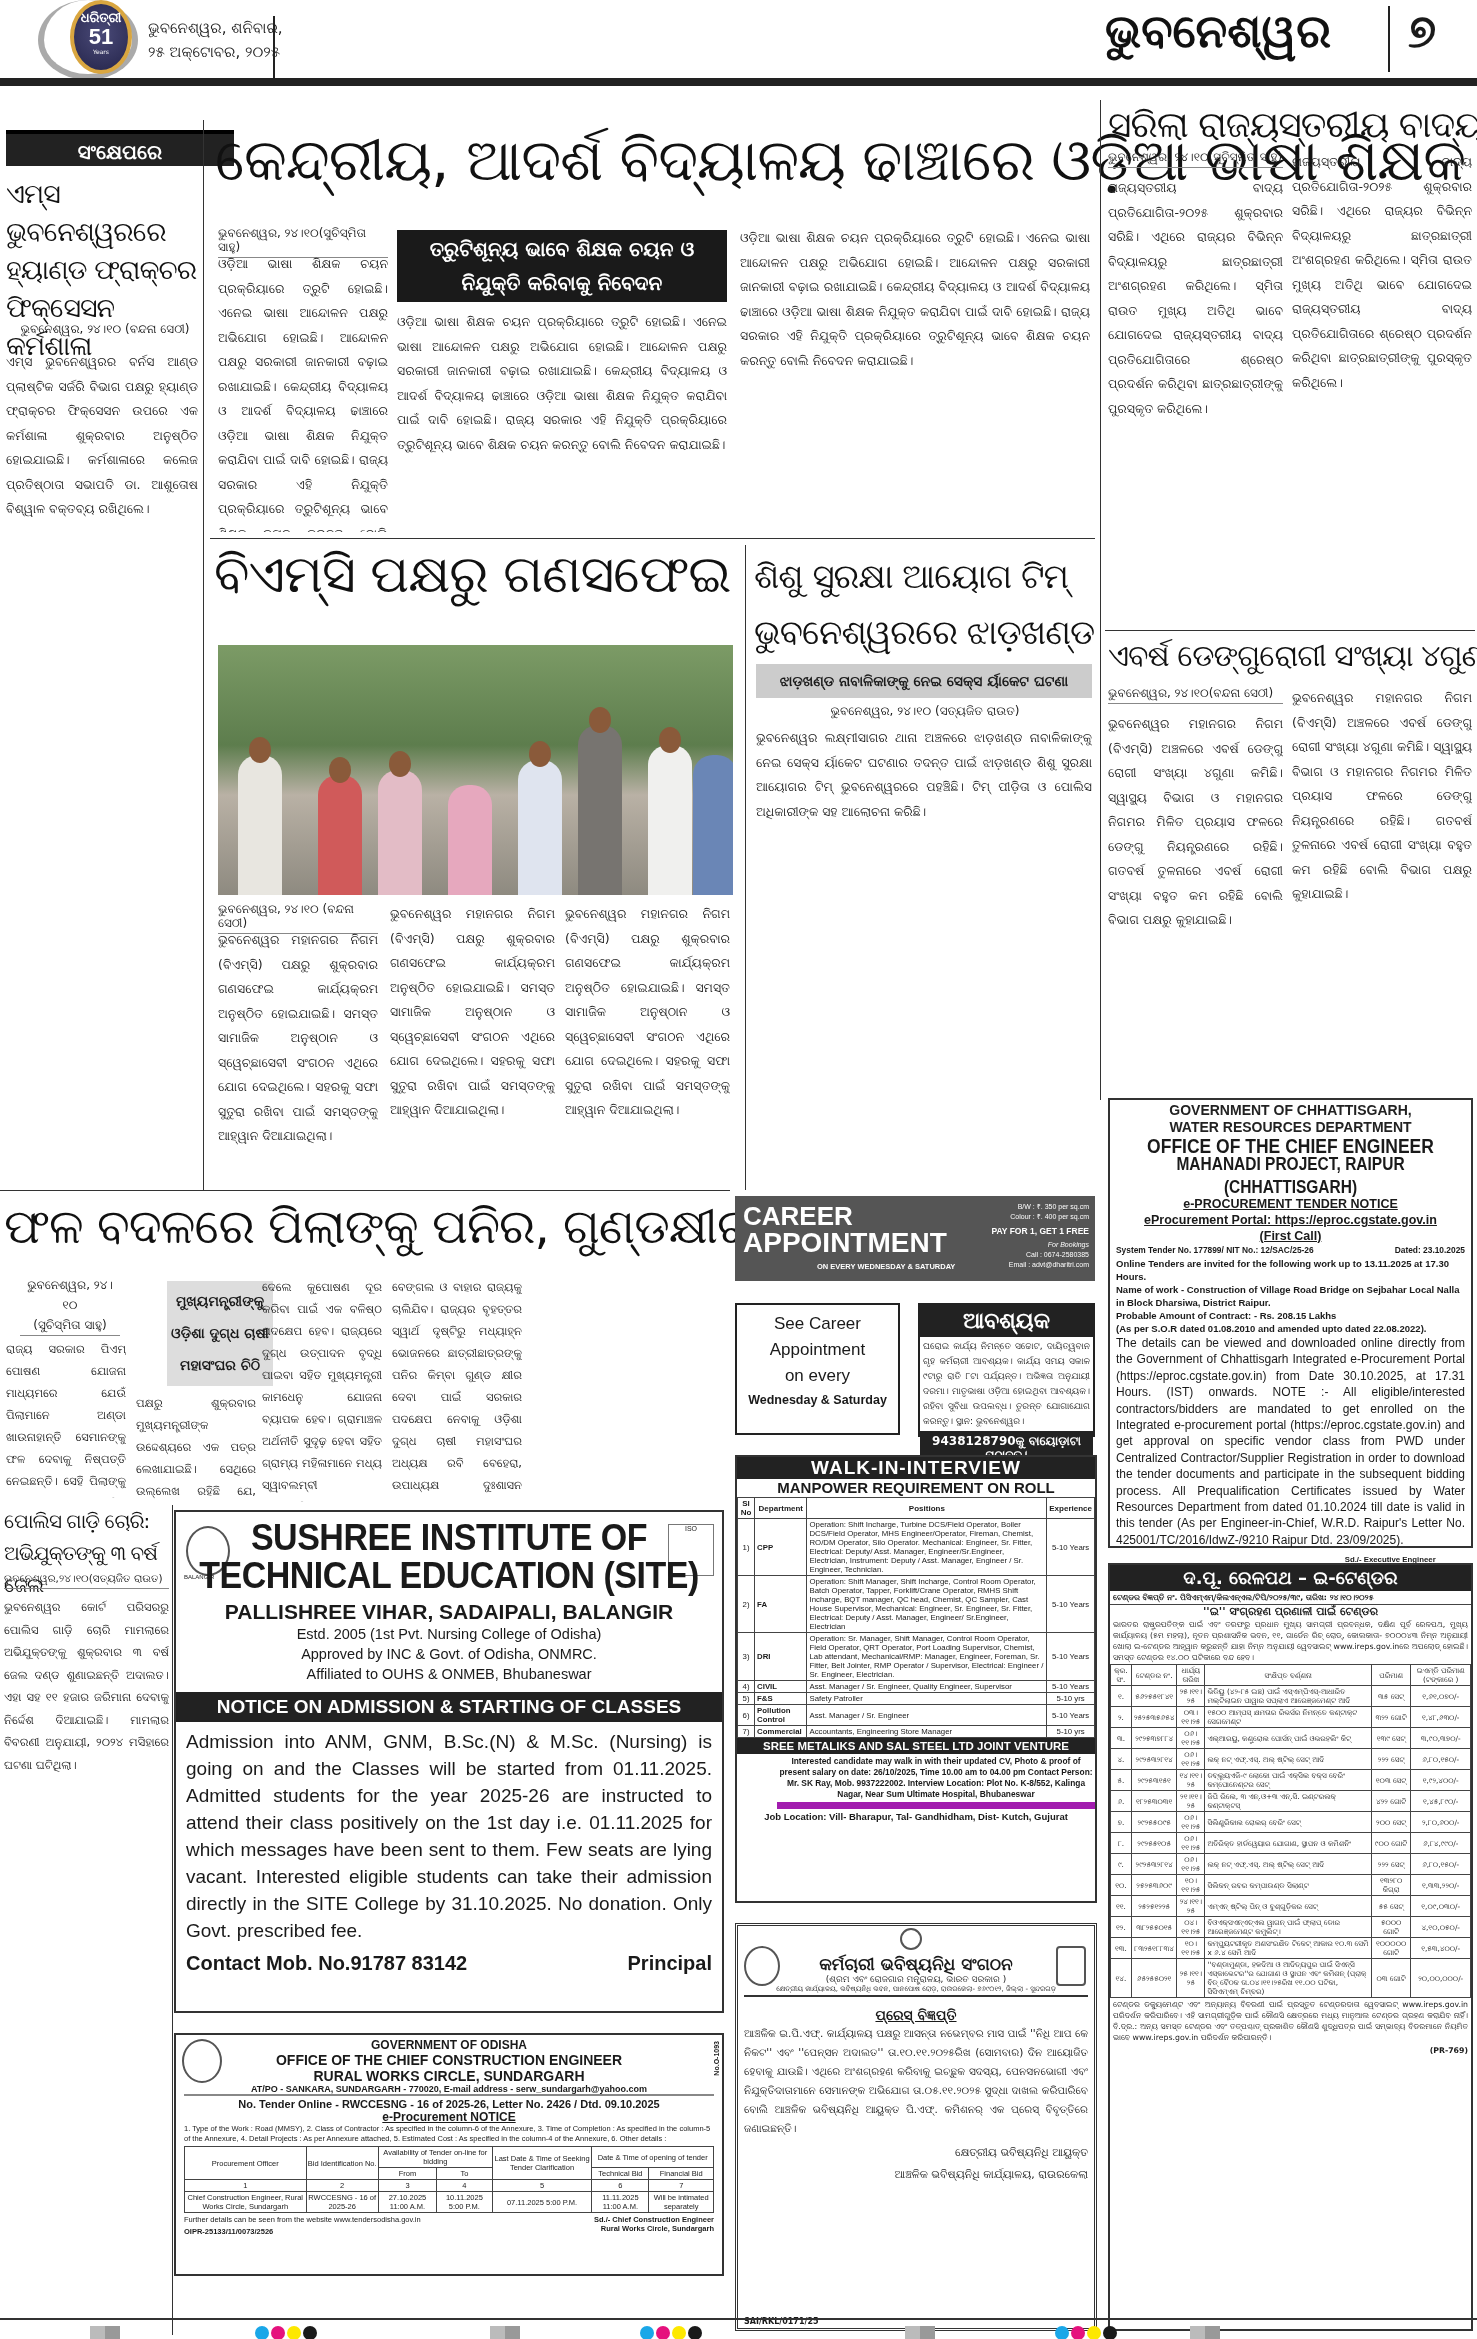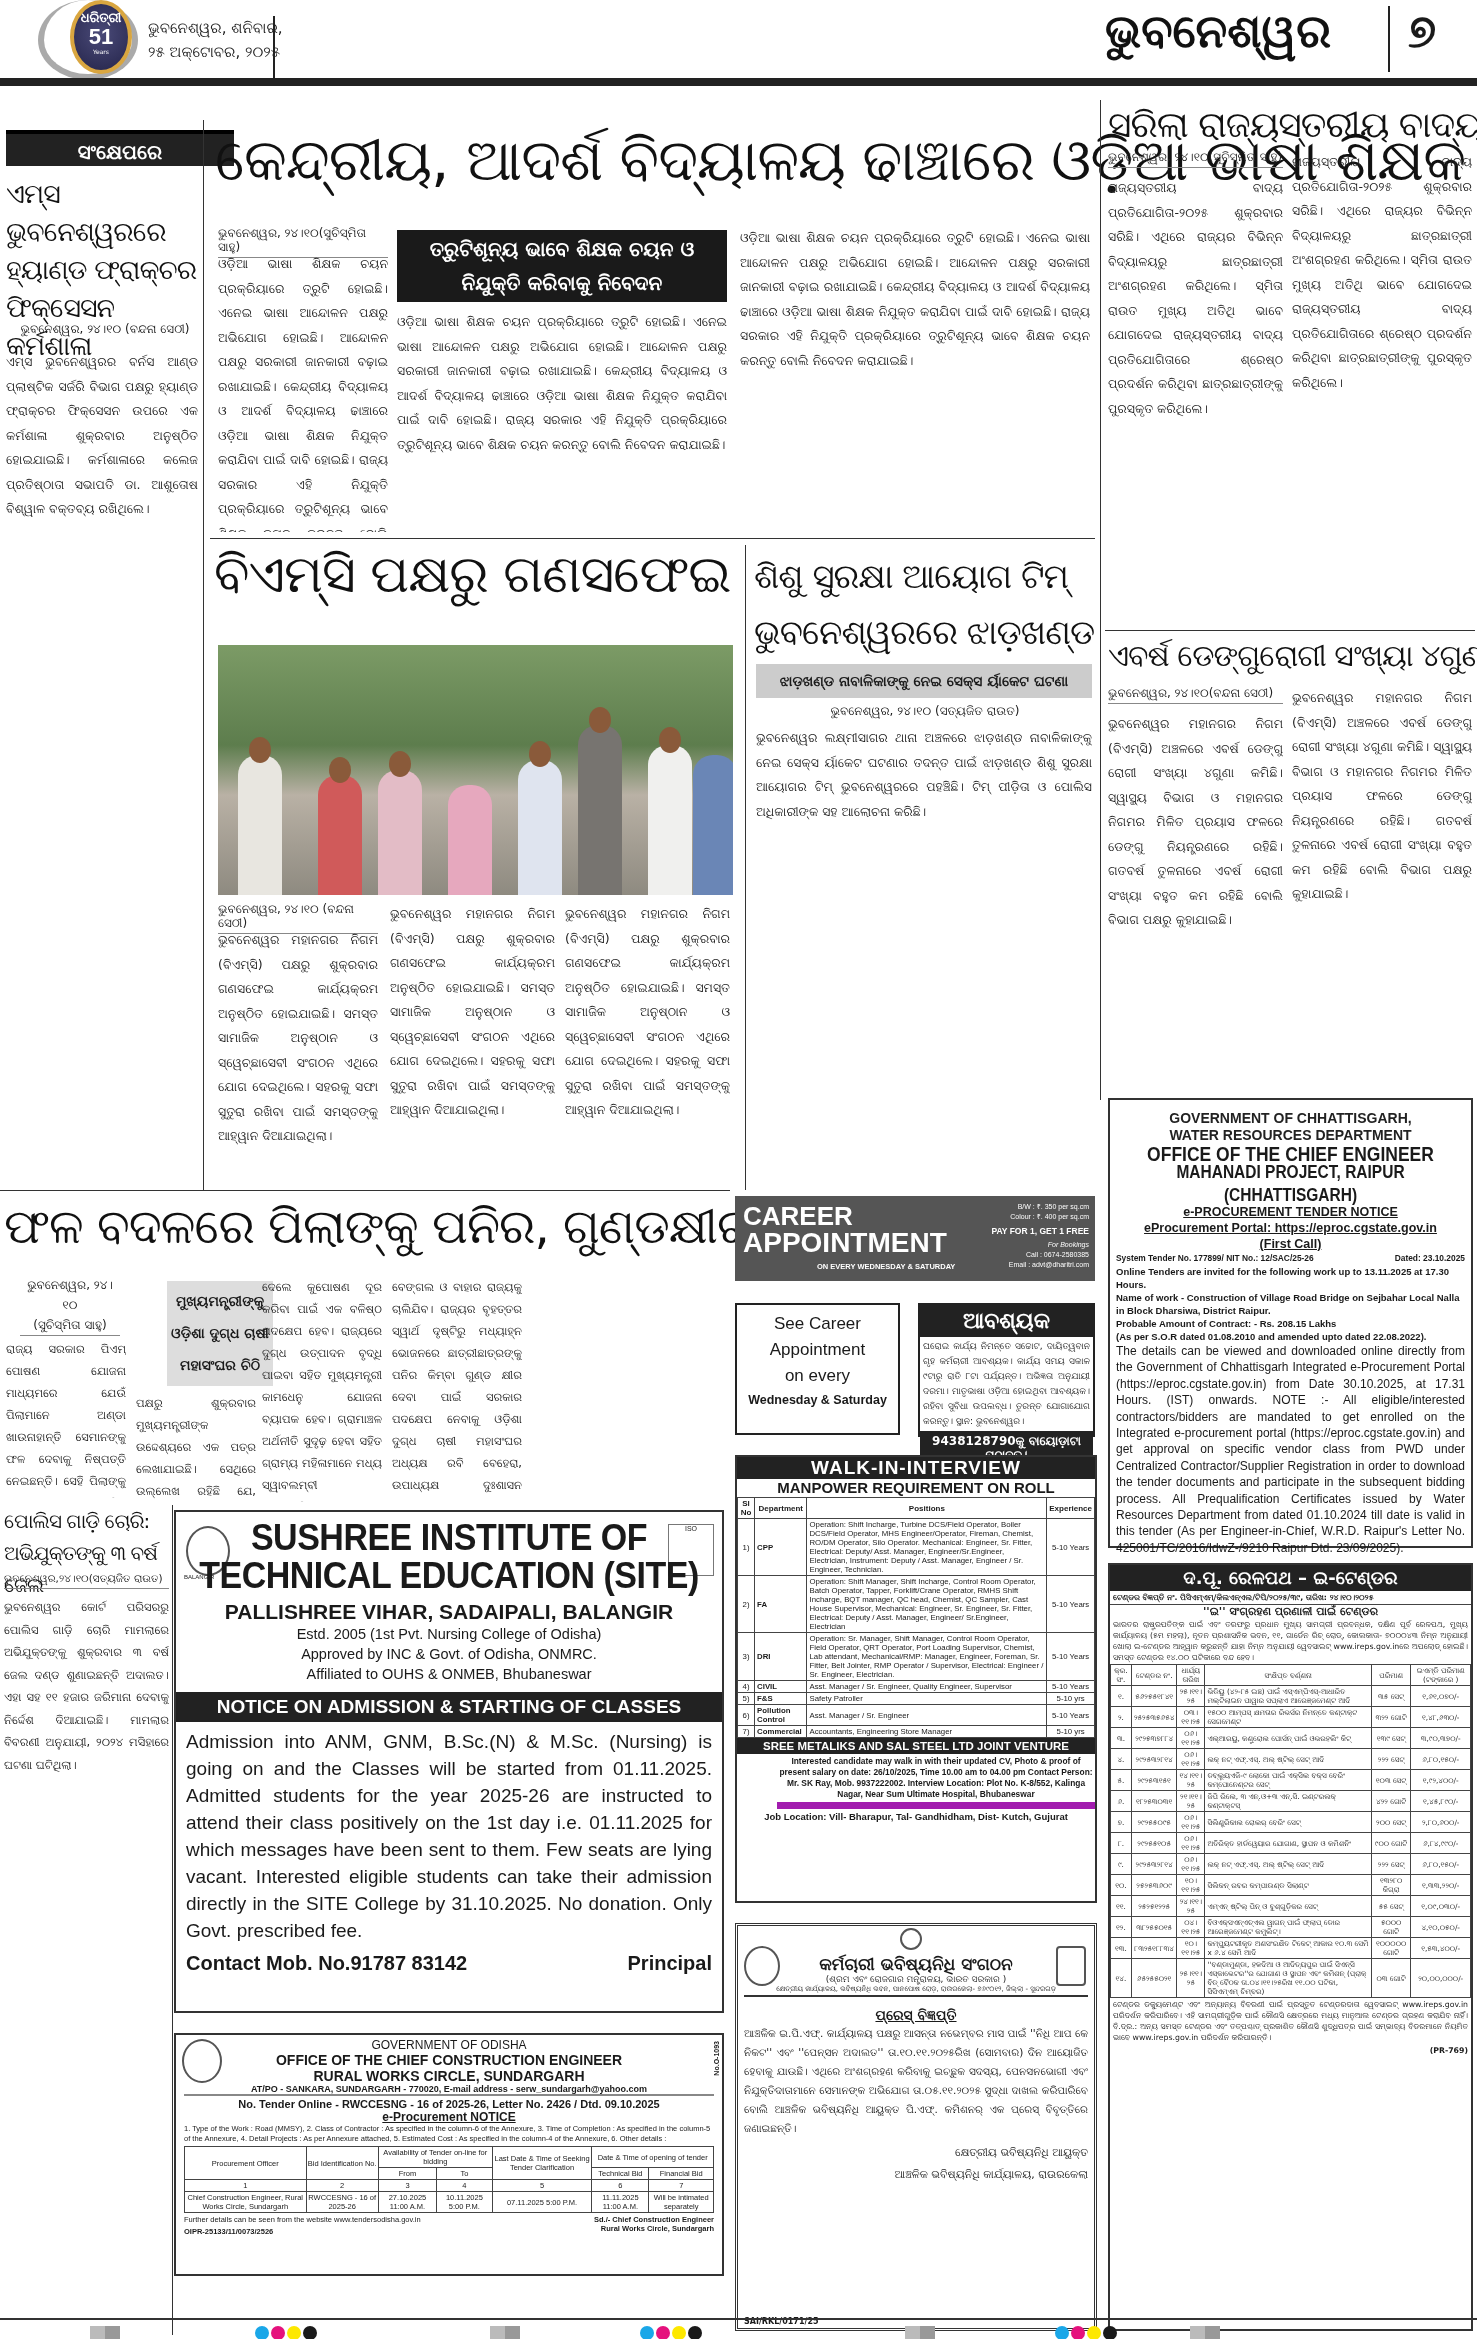--- a/index.html
+++ b/index.html
@@ -92,21 +92,21 @@
   #walkin .jv { background: #222; color: #fff; font-size: 11.5px; font-weight: bold; text-align: center; padding: 2px 0; }
   #walkin .info { font-size: 8.4px; font-weight: bold; text-align: center; line-height: 11px; padding: 2px; }
 
   
   #epfo { left: 735px; top: 1923px; width: 362px; height: 408px; border: 3px double #333; padding: 4px 6px; }
   #epfo .title { font-size: 17px; font-weight: bold; text-align: center; }
   #epfo .sub { font-size: 9px; text-align: center; }
   #epfo .body { font-size: 10.5px; line-height: 19px; text-align: justify; }
 
   
-  #cg-ad { left: 1108px; top: 1098px; width: 365px; height: 450px; padding: 10px 6px; font-family: "Liberation Sans", sans-serif; }
+  #cg-ad { left: 1108px; top: 1098px; width: 365px; height: 450px; padding: 2px 6px; font-family: "Liberation Sans", sans-serif; }
   #cg-ad .g1 { font-size: 14px; font-weight: bold; text-align: center; line-height: 17px; color: #222; }
   #cg-ad .g2 { font-size: 17.5px; font-weight: bold; text-align: center; line-height: 20px; transform: scaleY(1.15); }
   #cg-ad .g3 { font-size: 12.5px; font-weight: bold; text-align: center; text-decoration: underline; line-height: 16px; }
   #cg-ad .sm { font-size: 8.4px; font-weight: bold; line-height: 13px; }
   #cg-ad .bd { font-size: 12px; line-height: 16.4px; text-align: justify; }
   #cg-ad .sig { font-size: 7.8px; font-weight: bold; text-align: center; line-height: 11px; }
 
   
   #rail-ad { left: 1108px; top: 1563px; width: 365px; height: 768px; font-size: 8px; }
   #rail-ad .hdr { background: #222; color: #fff; font-size: 18px; font-weight: bold; text-align: center; line-height: 26px; }
@@ -228,21 +228,21 @@
   <div class="body">Admission into ANM, GNM, B.Sc.(N) &amp; M.Sc. (Nursing) is going on and the Classes will be started from 01.11.2025. Admitted students for the year 2025-26 are instructed to attend their class positively on the 1st day i.e. 01.11.2025 for which messages have been sent to them. Few seats are lying vacant. Interested eligible students can take their admission directly in the SITE College by 31.10.2025. No donation. Only Govt. prescribed fee.</div>
   <div class="foot">
     <span>Contact Mob. No.91787 83142</span>
     <span>Principal</span>
   </div>
 </div>
 
 <div id="rwd-ad" class="ad">
   <div class="seal" style="left:6px;top:4px;width:40px;height:44px;"></div>
   <div class="abs" style="right:2px;top:6px;writing-mode:vertical-rl;transform:rotate(180deg);font-size:7px;font-weight:bold;">No.O-1093</div>
-  <div class="c" style="font-size:12px;font-weight:normal;">GOVERNMENT OF ODISHA</div>
+  <div class="c" style="font-size:12px;font-weight:bold;">GOVERNMENT OF ODISHA</div>
   <div class="c" style="font-size:14px;font-weight:bold;">OFFICE OF THE CHIEF CONSTRUCTION ENGINEER</div>
   <div class="c" style="font-size:14px;font-weight:bold;">RURAL WORKS CIRCLE, SUNDARGARH</div>
   <div class="c" style="font-size:9px;font-weight:bold;border-bottom:2px solid #888;">AT/PO - SANKARA, SUNDARGARH - 770020, E-mail address - serw_sundargarh@yahoo.com</div>
   <div class="c" style="font-size:11px;font-weight:bold;margin-top:2px;">No. Tender Online - RWCCESNG - 16 of 2025-26, Letter No. 2426 / Dtd. 09.10.2025</div>
   <div class="c" style="font-size:12px;font-weight:bold;text-decoration:underline;">e-Procurement NOTICE</div>
   <div style="font-size:7.5px;line-height:10px;">1. Type of the Work : Road (MMSY), 2. Class of Contractor : As specified in the column-6 of the Annexure, 3. Time of Completion : As specified in the column-5 of the Annexure, 4. Detail Projects : As per Annexure attached, 5. Estimated Cost : As specified in the column-4 of the Annexure, 6. Other details :</div>
   <table>
     <tbody>
         <tr>
       <th rowspan="2">Procurement Officer</th>

